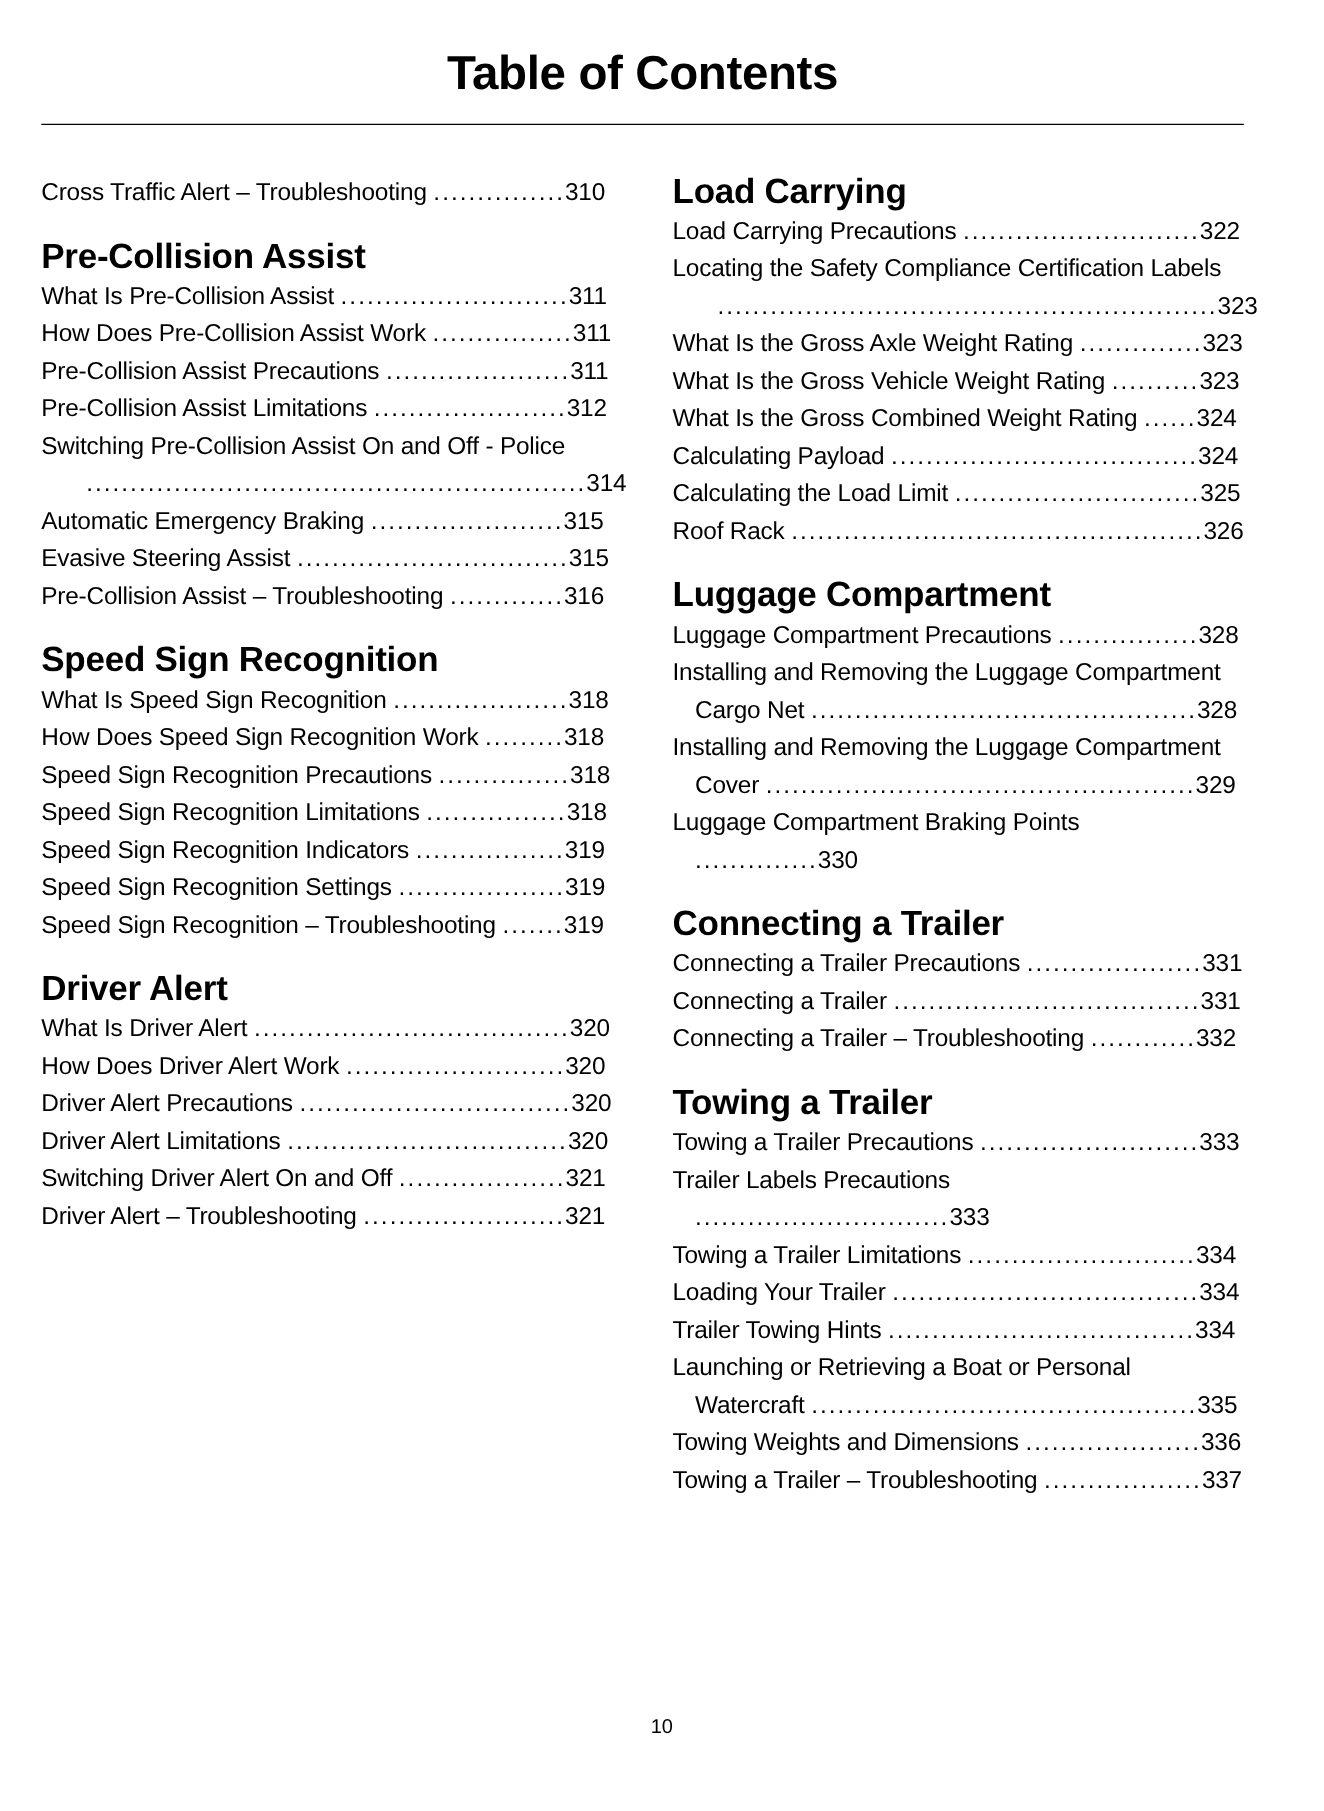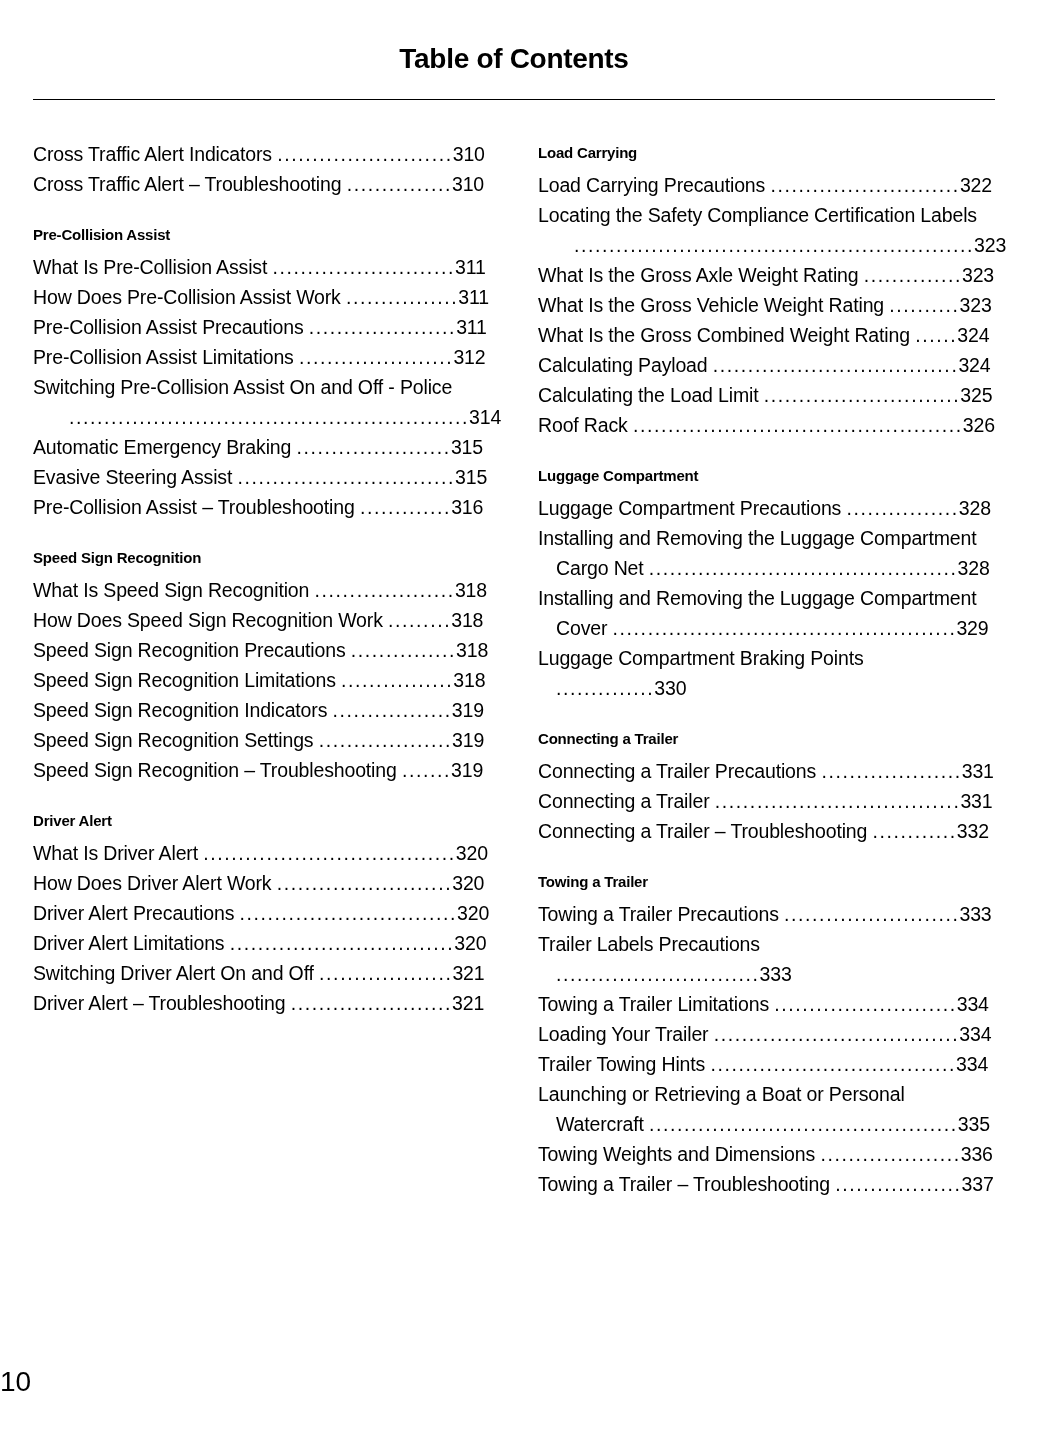--- a/index.html
+++ b/index.html
@@ -22,21 +22,21 @@
     box-sizing: border-box;
   }
   .page-header {
     position: absolute;
     left: 33px;
     top: 40px;
     width: 962px;
   }
   .page-title {
     text-align: center;
-    font-size: 28px;
+    font-size: 38px;
     font-weight: bold;
     letter-spacing: -0.3px;
     line-height: 38px;
   }
   .header-rule {
     position: absolute;
     left: 33px;
     top: 99px;
     width: 962px;
     height: 1px;
@@ -55,21 +55,21 @@
     width: 457px;
     flex: 0 0 457px;
   }
   .section {
     margin: 0;
   }
   .section + .section {
     margin-top: 22px;
   }
   .section-heading {
-    font-size: 15px;
+    font-size: 28px;
     font-weight: bold;
     letter-spacing: -0.2px;
     line-height: 28px;
     margin: 0 0 3px 0;
     padding: 0;
   }
   .entry {
     position: relative;
     font-size: 19.5px;
     line-height: 30px;
@@ -93,40 +93,39 @@
   }
   
   .entry.wrap-leader .dots {
     letter-spacing: 1.6px;
   }
   .page-footer {
     position: absolute;
     left: 0;
     top: 1370px;
     width: 1059px;
-    text-align: left;
-    font-size: 28px;
+    text-align: center;
+    font-size: 16px;
     line-height: 24px;
   }
 </style>
 </head>
 <body>
 
 <div class="page">
 
   <div class="page-header">
     <div class="page-title">Table of Contents</div>
   </div>
 
   <div class="header-rule"></div>
 
   <div class="columns">
     <div class="column">
         <div class="section">
-          <div class="entry"><span class="lead">Cross Traffic Alert Indicators </span><span class="dots">.........................</span><span class="pg">310</span></div>
           <div class="entry"><span class="lead">Cross Traffic Alert – Troubleshooting </span><span class="dots">...............</span><span class="pg">310</span></div>
         </div>
         <div class="section">
           <div class="section-heading">Pre-Collision Assist</div>
           <div class="entry"><span class="lead">What Is Pre-Collision Assist </span><span class="dots">..........................</span><span class="pg">311</span></div>
           <div class="entry"><span class="lead">How Does Pre-Collision Assist Work </span><span class="dots">................</span><span class="pg">311</span></div>
           <div class="entry"><span class="lead">Pre-Collision Assist Precautions </span><span class="dots">.....................</span><span class="pg">311</span></div>
           <div class="entry"><span class="lead">Pre-Collision Assist Limitations </span><span class="dots">......................</span><span class="pg">312</span></div>
           <div class="entry wrap-leader"><span class="lead">Switching Pre-Collision Assist On and Off - Police</span><div style="text-indent: 0px; padding-left: 18px; text-align: center;"><span class="dots">.........................................................</span><span class="pg">314</span></div></div>
           <div class="entry"><span class="lead">Automatic Emergency Braking </span><span class="dots">......................</span><span class="pg">315</span></div>

